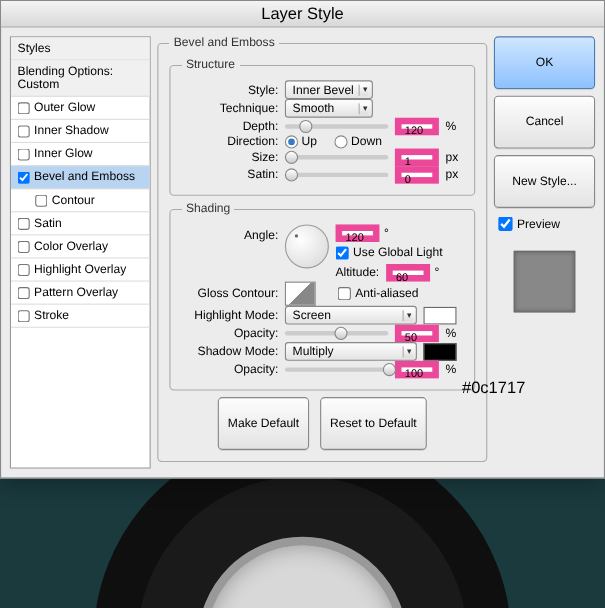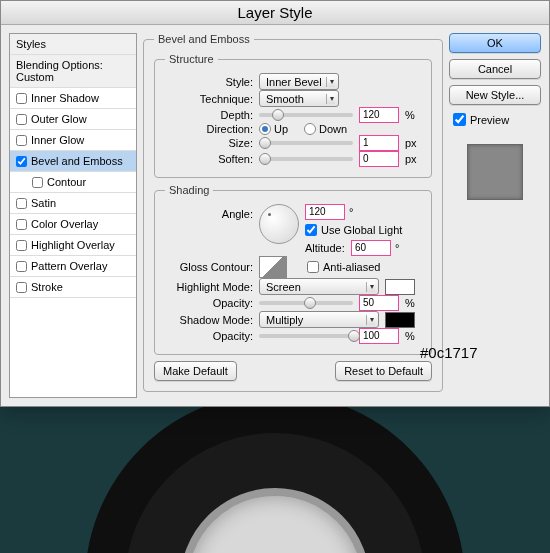--- a/index.html
+++ b/index.html
@@ -13,45 +13,45 @@
 .dialog-body{display:flex;padding:8px;gap:6px}
 .sidebar{width:128px;border:1px solid #999;background:#fff;padding:0}
 .sidebar-item{padding:4px 6px;border-bottom:1px solid #ddd;cursor:pointer}
 .sidebar-item.header{background:#f0f0f0}
 .sidebar-item.sub{padding-left:22px}
 .sidebar-item.selected{background:#b9d4f0}
 .sidebar-item label{display:flex;align-items:center;gap:4px}
 .sidebar-item input[type=checkbox]{width:11px;height:11px}
 .center{flex:1;min-width:0}
 .right{width:92px;display:flex;flex-direction:column;gap:6px;align-items:stretch}
-.btn{background:linear-gradient(#fdfdfd,#e3e3e3);border:1px solid #888;border-radius:4px;padding:3px 8px;text-align:center;cursor:pointer;box-shadow:0 1px 0 rgba(0,0,0,.1)}
+.btn{background:linear-gradient(#fdfdfd,#e3e3e3);border:1px solid #888;border-radius:4px;padding:17px 8px;text-align:center;cursor:pointer;box-shadow:0 1px 0 rgba(0,0,0,.1)}
 .btn.primary{background:linear-gradient(#cfe6ff,#8ec1ff);border-color:#4a7db2}
 .preview-check{display:flex;align-items:center;gap:4px;padding:2px 4px}
 .preview-box{width:56px;height:56px;background:#888;border:1px solid #666;margin:10px auto;box-shadow:inset 0 0 4px rgba(0,0,0,.3)}
 fieldset{border:1px solid #aaa;border-radius:4px;margin-bottom:6px;padding:8px 10px 10px}
 legend{padding:0 4px;color:#333;font-size:11px}
 .row{display:flex;align-items:center;margin:0 0;gap:6px}
 .lbl{width:88px;text-align:right}
 .select{background:linear-gradient(#fdfdfd,#e3e3e3);border:1px solid #888;border-radius:3px;padding:1px 16px 1px 6px;position:relative;min-width:80px;height:17px;line-height:14px;display:inline-flex;align-items:center}
 .select::after{content:"";position:absolute;right:3px;top:3px;width:8px;height:10px;background:linear-gradient(#fff,#ddd);border-left:1px solid #aaa}
 .select::before{content:"▾";position:absolute;right:4px;top:1px;font-size:8px;z-index:1;color:#333}
 .slider{flex:1;height:4px;background:#ccc;border-radius:2px;position:relative;max-width:130px}
 .slider-thumb{position:absolute;width:12px;height:12px;background:linear-gradient(#fff,#ccc);border:1px solid #888;border-radius:50%;top:-4px}
-.num{width:40px;height:16px;border:1px solid #ec4899;background:#fff;padding:0 3px;text-align:left;font-size:10px;line-height:14px}
+.num{width:40px;height:16px;border:6px solid #ec4899;background:#fff;padding:0 3px;text-align:left;font-size:10px;line-height:14px}
 .unit{width:16px}
 .radio{display:inline-flex;align-items:center;gap:3px;margin-right:10px}
 .radio-dot{width:12px;height:12px;border:1px solid #888;border-radius:50%;background:#fff;display:inline-flex;align-items:center;justify-content:center}
 .radio-dot.on::after{content:"";width:6px;height:6px;background:#3a79c4;border-radius:50%}
 .angle-circle{width:40px;height:40px;border:1px solid #999;border-radius:50%;background:radial-gradient(circle at 35% 35%,#fff,#d5d5d5);position:relative}
 .angle-circle::after{content:"";position:absolute;width:3px;height:3px;background:#666;border-radius:50%;top:8px;left:8px}
 .contour-sw{width:28px;height:22px;border:1px solid #888;background:linear-gradient(135deg,#fff 0%,#fff 48%,#888 50%,#888 100%);display:inline-block}
 .color-sw{width:30px;height:16px;background:#000;border:1px solid #666}
 .check{display:flex;align-items:center;gap:4px}
 .check input{width:12px;height:12px}
-.bottom-btns{display:flex;gap:10px;justify-content:space-between;margin-top:5px}
+.bottom-btns{display:flex;gap:10px;justify-content:center;margin-top:5px}
 .annot{position:absolute;font-size:15px;font-family:Arial;color:#000;z-index:20}
 </style>
 </head>
 <body>
 
 <div class="bg-img">
   <div class="wheel">
     <div class="tire"></div>
     <div class="rim"></div>
   </div>
@@ -60,27 +60,27 @@
 <div class="dialog">
   <div class="titlebar">Layer Style</div>
   <div class="dialog-body">
     <div class="sidebar">
       <div class="sidebar-item header">Styles</div>
       <div class="sidebar-item header">Blending Options: Custom</div>
       <div id="sb-items">
           <div class="sidebar-item">
             <label>
               <input type="checkbox" style="">
+              <span>Outer Glow</span>
+            </label>
+          </div>
+          <div class="sidebar-item">
+            <label>
+              <input type="checkbox" style="">
               <span>Inner Shadow</span>
-            </label>
-          </div>
-          <div class="sidebar-item">
-            <label>
-              <input type="checkbox" style="">
-              <span>Outer Glow</span>
             </label>
           </div>
           <div class="sidebar-item">
             <label>
               <input type="checkbox" style="">
               <span>Inner Glow</span>
             </label>
           </div>
           <div class="sidebar-item selected">
             <label>
@@ -166,21 +166,21 @@
           </div>
           <div class="row">
             <span class="lbl">Size:</span>
             <span class="slider">
                 <span class="slider-thumb" style="left:0"></span>
               </span>
             <span class="num">1</span>
             <span class="unit">px</span>
           </div>
           <div class="row">
-            <span class="lbl">Soften:</span>
+            <span class="lbl">Satin:</span>
             <span class="slider">
                 <span class="slider-thumb" style="left:0"></span>
               </span>
             <span class="num">0</span>
             <span class="unit">px</span>
           </div>
         </fieldset>
 
         <fieldset>
           <legend>Shading</legend>

